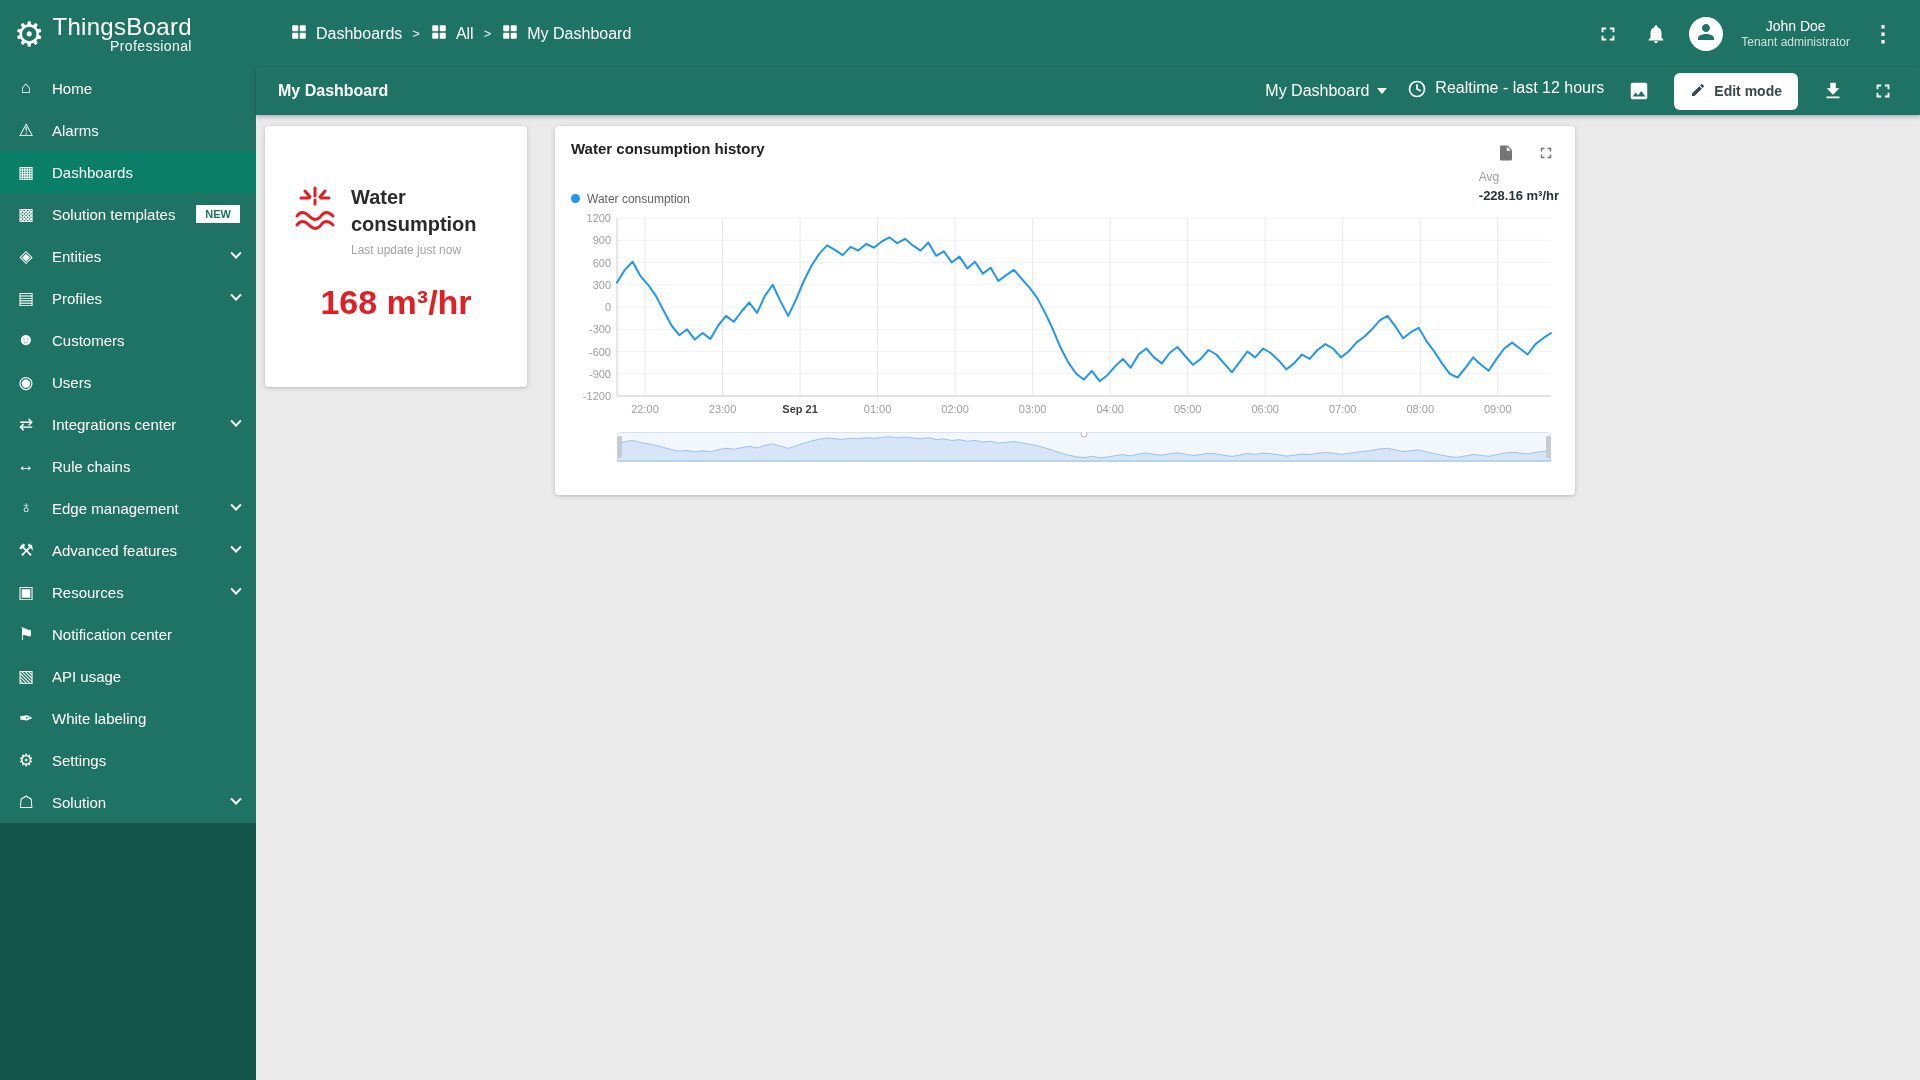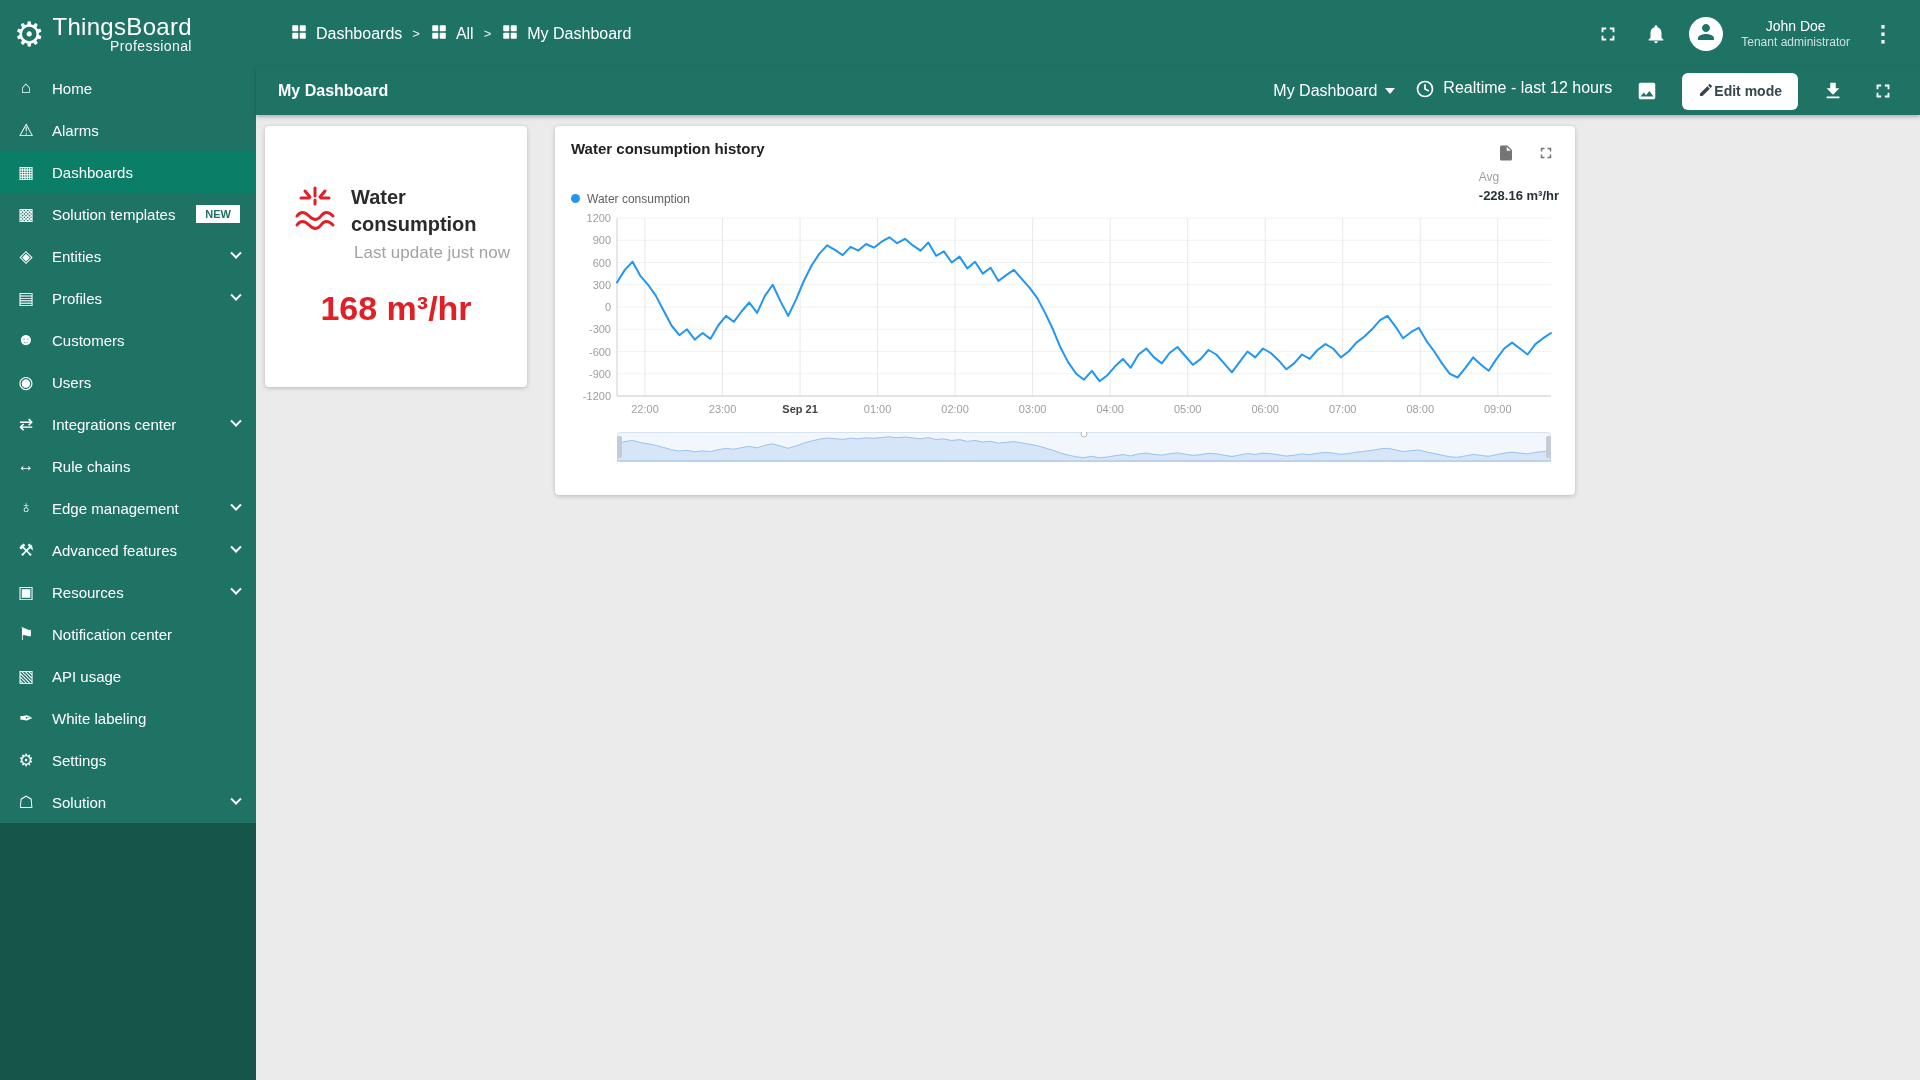--- a/index.html
+++ b/index.html
@@ -36,29 +36,29 @@
   .user-name { font-size: 14px; font-weight: 500; text-align: center; }
   .user-role { font-size: 12px; opacity: .78; }
   .kebab { font-size: 22px; font-weight: 700; cursor: pointer; padding: 0 4px; }
 
   .toolbar { height: 48px; background: #1f7365; color: #fff; display: flex; align-items: center; padding: 0 22px; gap: 22px; flex-shrink: 0; box-shadow: 0 2px 4px rgba(0,0,0,.25); position: relative; z-index: 2; }
   .toolbar-title { font-size: 16px; font-weight: 700; }
   .toolbar-right { margin-left: auto; display: flex; align-items: center; gap: 20px; }
   .dash-select { display: flex; align-items: center; gap: 8px; font-size: 16px; cursor: pointer; }
   .caret { width: 0; height: 0; border-left: 5px solid transparent; border-right: 5px solid transparent; border-top: 6px solid #fff; }
   .timewindow { display: flex; align-items: flex-start; gap: 8px; font-size: 16px; cursor: pointer; }
-  .edit-btn { display: flex; align-items: center; background: #fff; color: #37474f; border: none; border-radius: 6px; padding: 9px 16px; font-size: 14px; font-weight: 600; font-family: inherit; cursor: pointer; }
+  .edit-btn { display: flex; align-items: center; gap: 8px; background: #fff; color: #37474f; border: none; border-radius: 6px; padding: 9px 16px; font-size: 14px; font-weight: 600; font-family: inherit; cursor: pointer; }
 
   
   .content { flex: 1; position: relative; background: #ebebeb; }
   .card { position: absolute; background: #fff; border-radius: 4px; box-shadow: 0 1px 4px rgba(0,0,0,.22); }
   .water-card { left: 9px; top: 11px; width: 262px; height: 261px; }
   .water-head { display: flex; gap: 12px; padding: 58px 14px 0 26px; align-items: flex-start; }
   .water-title { font-size: 20px; font-weight: 700; color: #2b2b2b; line-height: 1.35; }
-  .water-sub { font-size: 17px; color: #a3a3a3; margin-top: 5px; text-align: center; }
+  .water-sub { font-size: 12px; color: #a3a3a3; margin-top: 5px; }
   .water-value { text-align: center; font-size: 34px; font-weight: 700; color: #e01f26; margin-top: 26px; }
 
   .chart-card { left: 299px; top: 11px; width: 1020px; height: 369px; padding: 14px 16px 8px; }
   .chart-header { display: flex; justify-content: space-between; align-items: flex-start; }
   .chart-title { font-size: 15px; font-weight: 700; color: #212121; }
   .chart-actions { display: flex; gap: 14px; color: #757575; }
   .chart-actions .icon-btn { color: #757575; }
   .chart-sub { display: flex; justify-content: space-between; align-items: flex-end; margin-top: 2px; }
   .legend { display: flex; align-items: center; gap: 7px; font-size: 12px; color: #616161; cursor: pointer; }
   .legend-dot { width: 9px; height: 9px; border-radius: 50%; background: #2196f3; }

